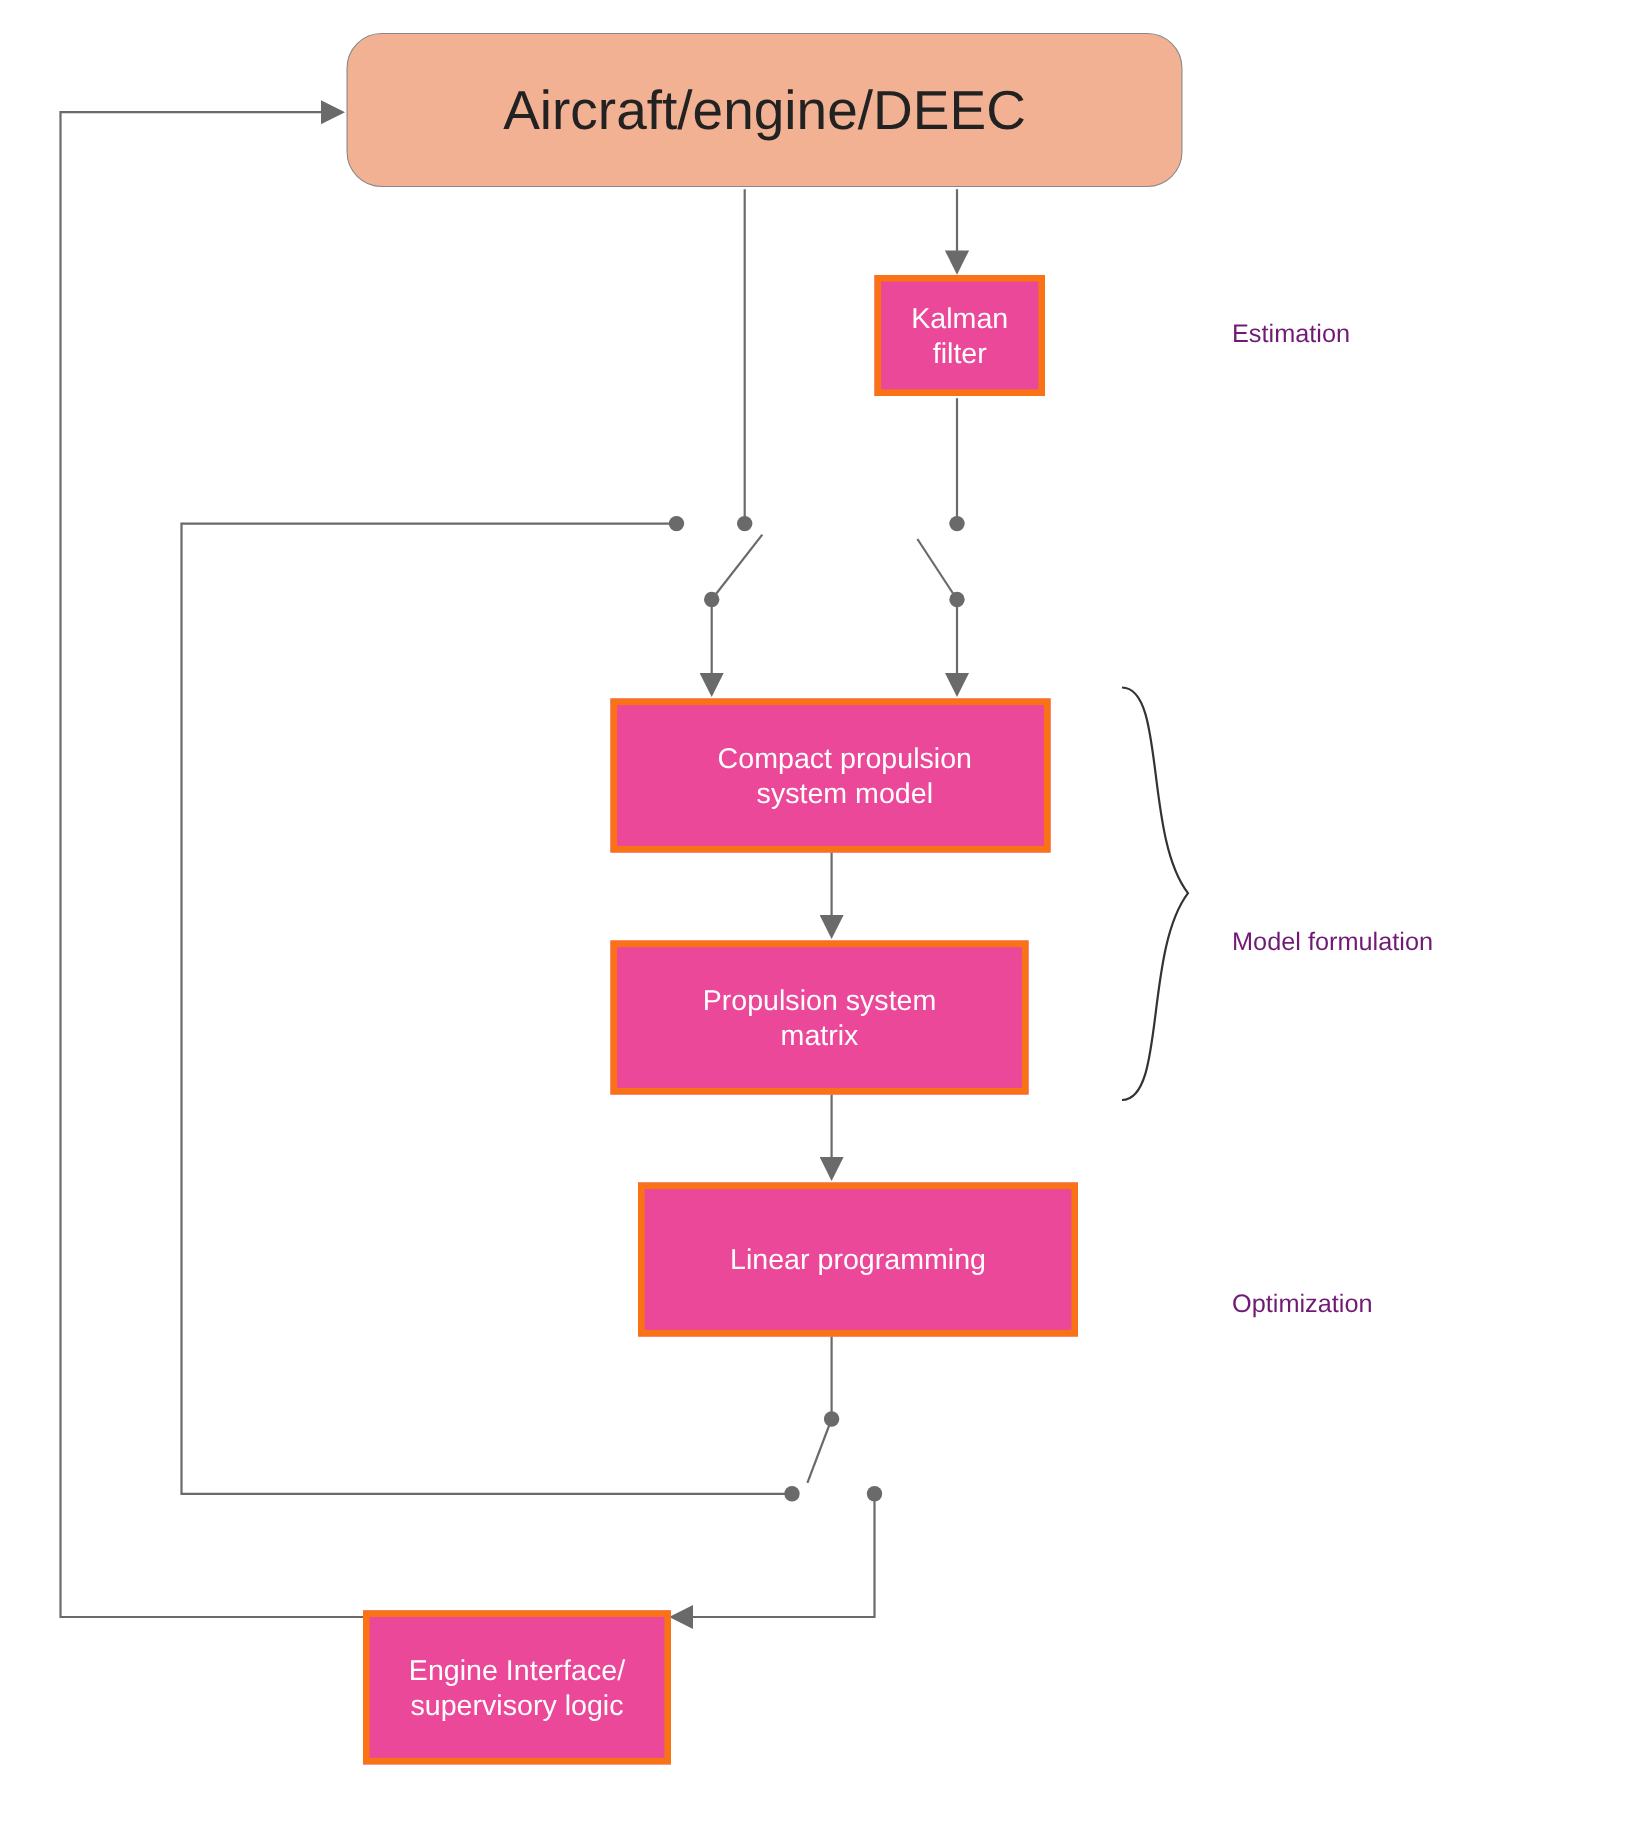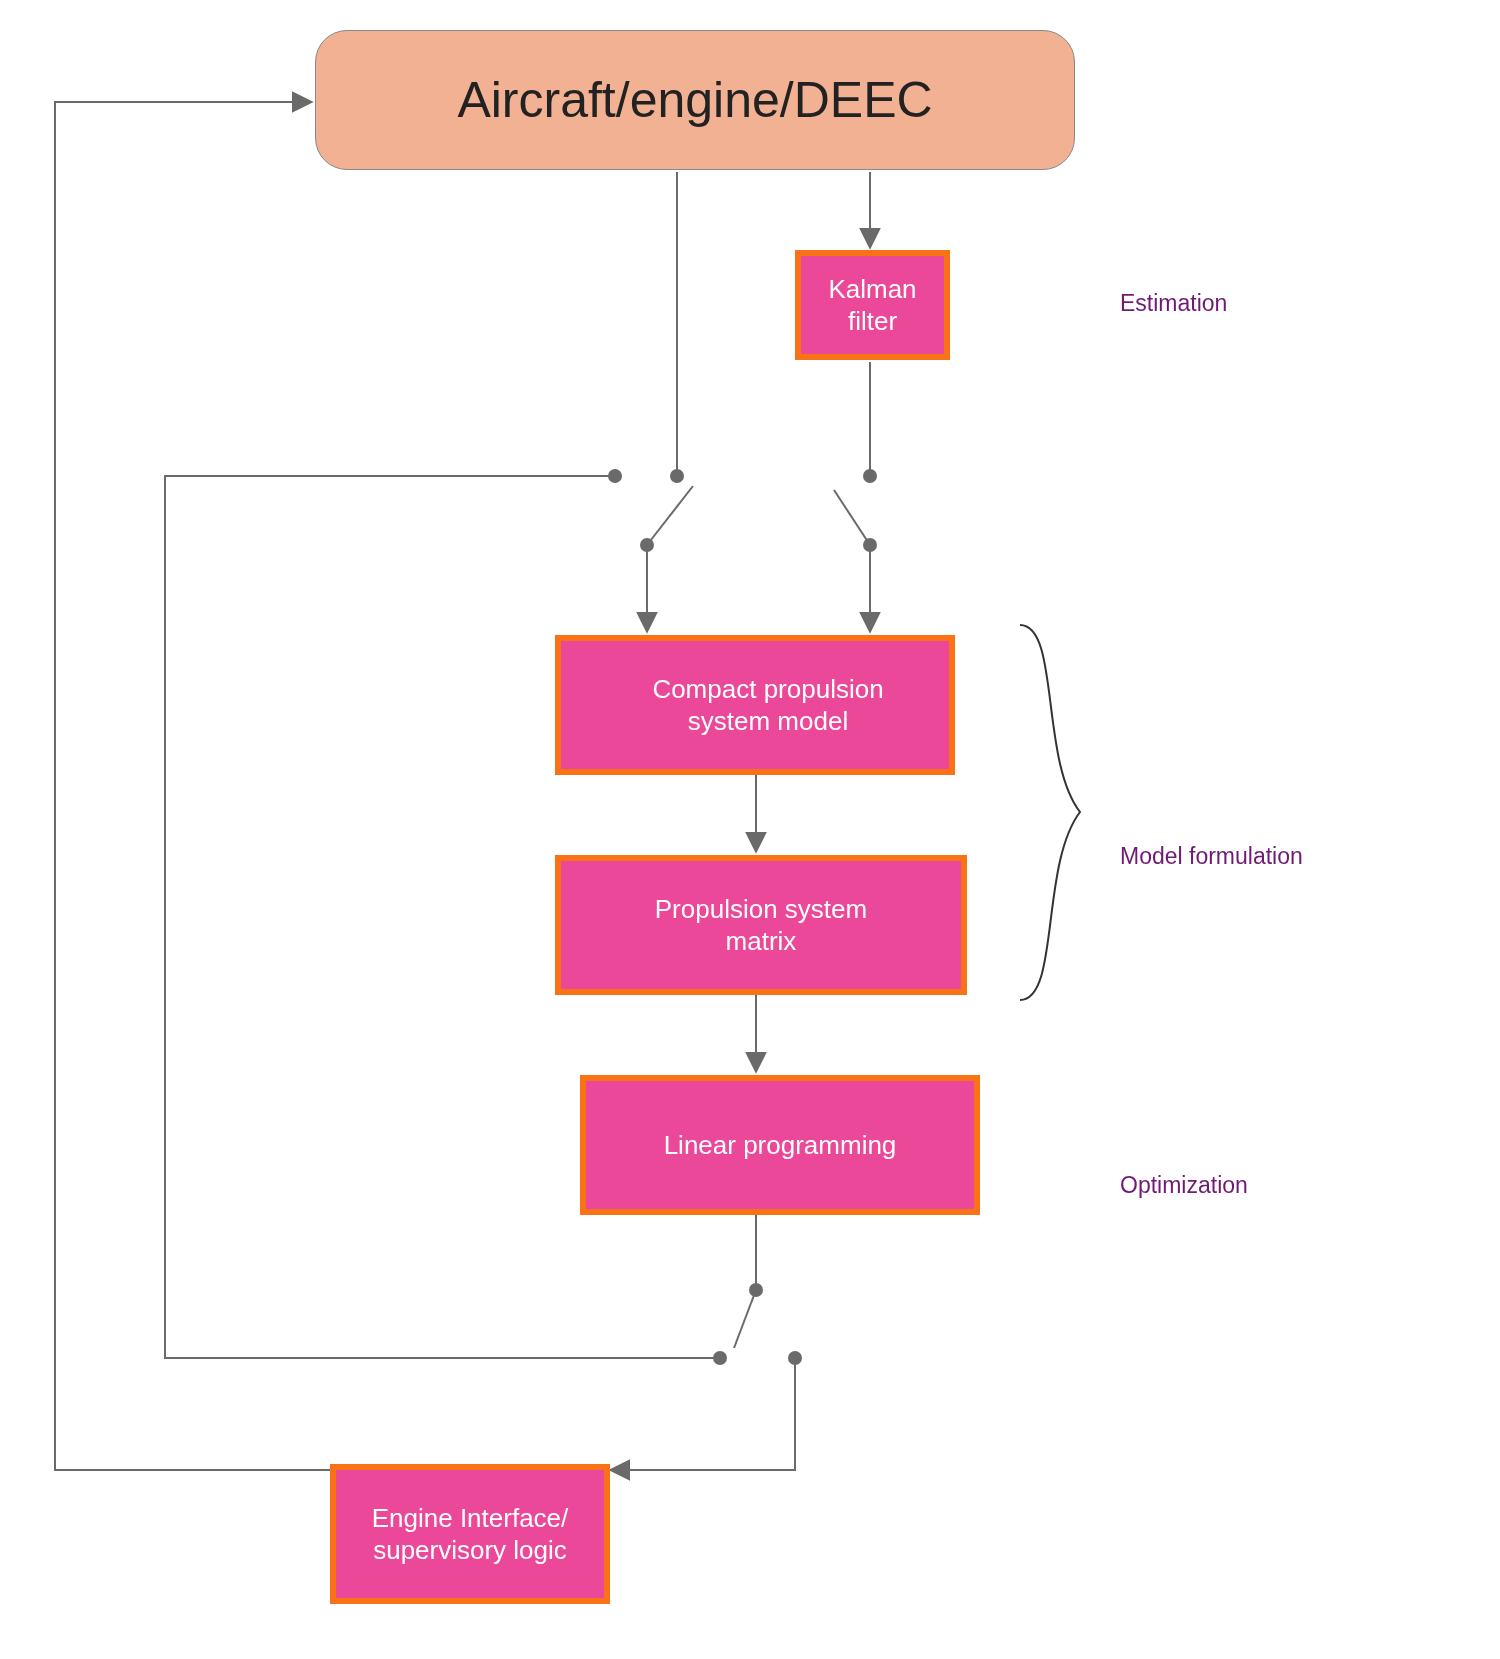--- a/index.html
+++ b/index.html
@@ -114,21 +114,21 @@
   <div class="node purple-node" style="left:795px; top:250px; width:155px; height:110px;">
     <span style="white-space:pre-line">Kalman
 filter</span>
   </div>
 
   <div class="node purple-node" style="left:555px; top:635px; width:400px; height:140px;padding-left:36px;">
     <span style="white-space:pre-line">Compact propulsion
 system model</span>
   </div>
 
-  <div class="node purple-node" style="left:555px; top:855px; width:412px; height:140px;">
+  <div class="node purple-node" style="left:555px; top:855px; width:380px; height:140px;">
     <span style="white-space:pre-line">Propulsion system
 matrix</span>
   </div>
 
   <div class="node purple-node" style="left:580px; top:1075px; width:400px; height:140px;">
     <span>Linear programming</span>
   </div>
 
   <div class="node purple-node" style="left:330px; top:1464px; width:280px; height:140px;">
     <span style="white-space:pre-line">Engine Interface/

